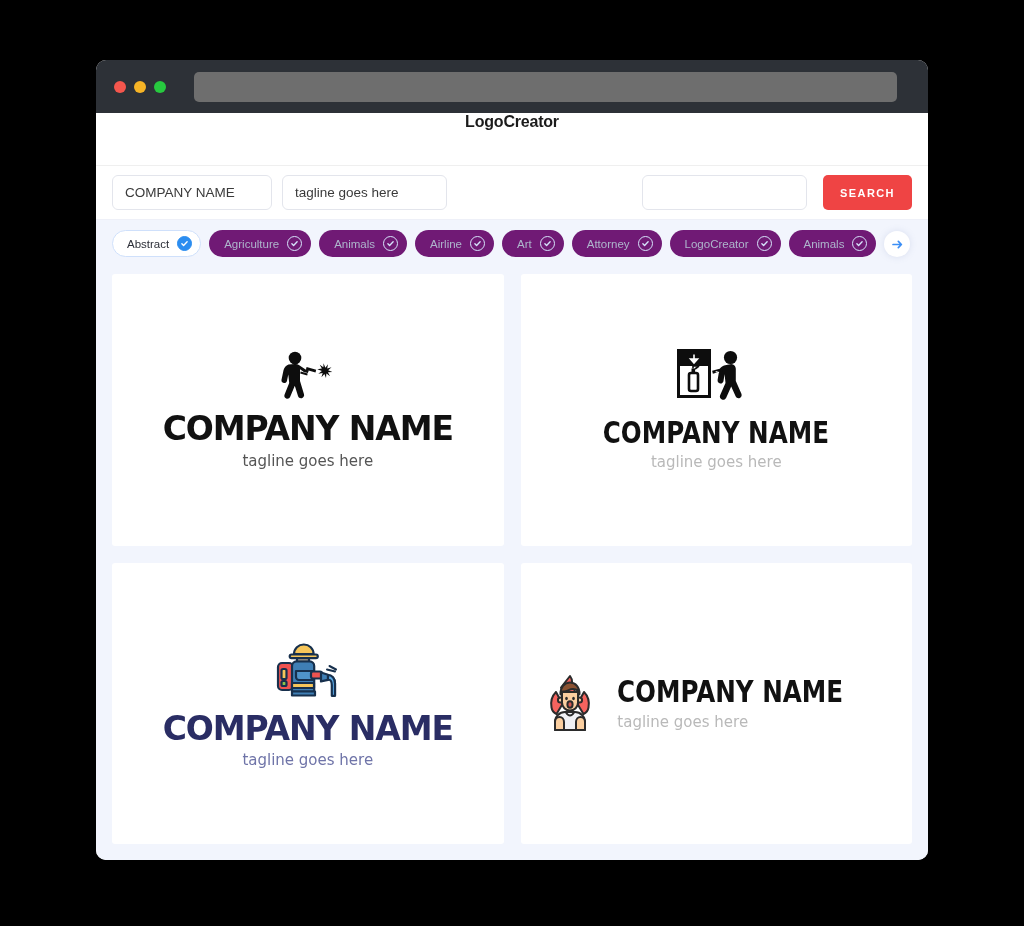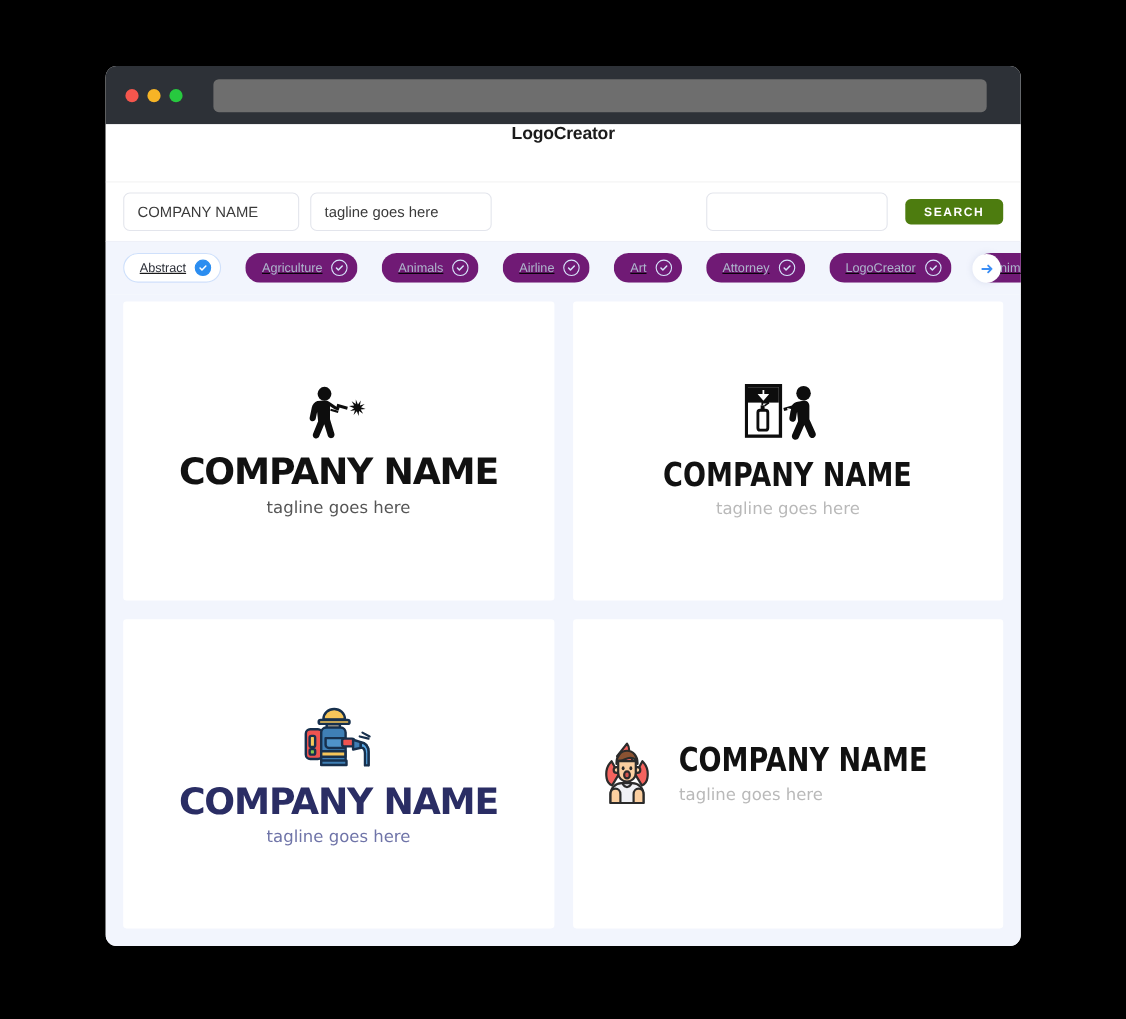--- a/index.html
+++ b/index.html
@@ -103,22 +103,22 @@
     font-family: "Liberation Sans", sans-serif;
     outline: none;
   }
   .field::placeholder { color: #3a3a3a; }
   .field-company { width: 160px; }
   .field-tagline { width: 165px; }
   .field-keyword { width: 165px; margin-left: auto; }
 
   .search-button {
     width: 89px;
-    height: 23px;
-    background: #4d7c0f;
+    height: 35px;
+    background: #ef4444;
     border: none;
     border-radius: 5px;
     color: #ffffff;
     font-size: 11px;
     font-weight: bold;
     letter-spacing: 1.4px;
     font-family: "Liberation Sans", sans-serif;
     cursor: pointer;
     margin-left: 6px;
   }
@@ -126,23 +126,22 @@
   
   .chips-wrap {
     position: relative;
     background: #f2f5fd;
     padding: 10px 16px 11px 16px;
     height: 48px;
   }
   .chips-row {
     display: flex;
     align-items: center;
-    gap: 22px;
+    gap: 8px;
     height: 27px;
-    text-decoration: underline;
   }
   .chip {
     display: flex;
     align-items: center;
     gap: 8px;
     height: 27px;
     padding: 0 8px 0 14px;
     border-radius: 14px;
     background: #701a75;
     border: 1px solid transparent;

